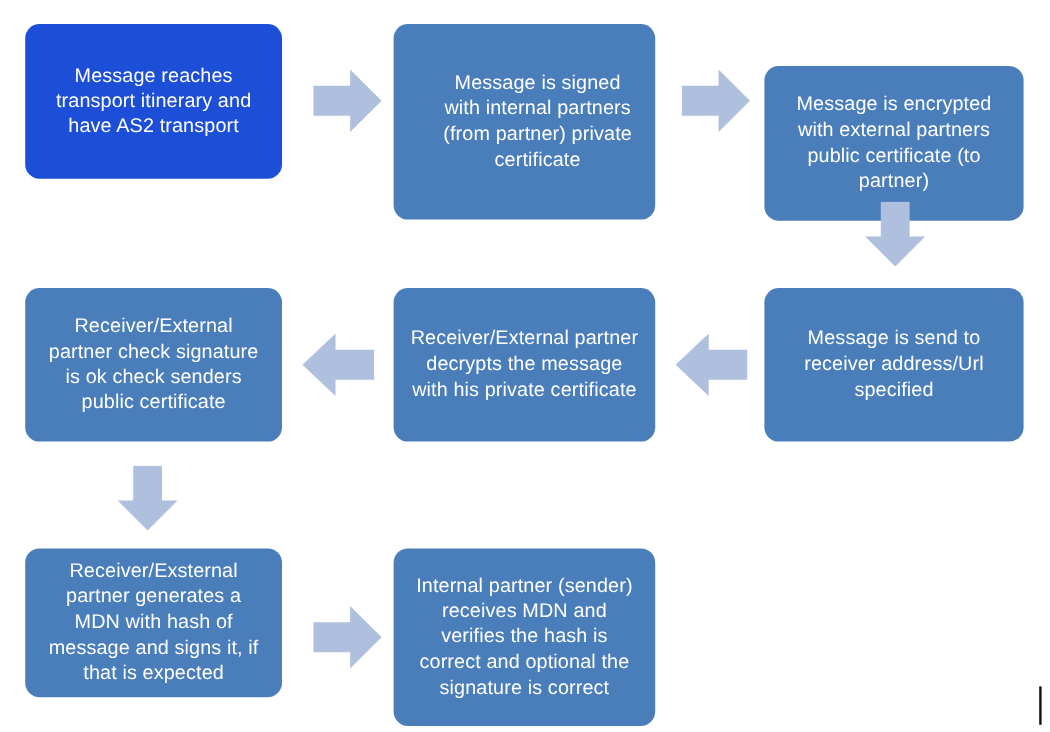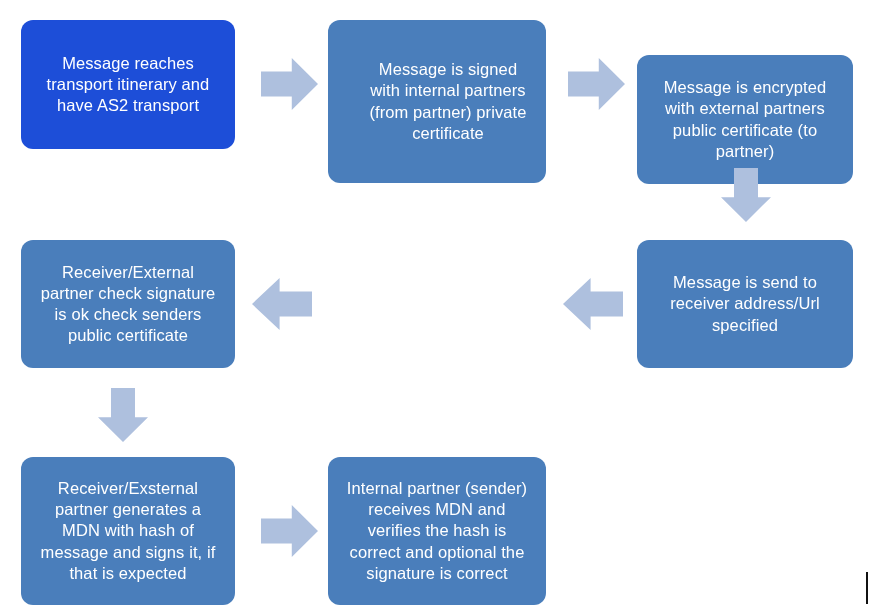--- a/index.html
+++ b/index.html
@@ -83,30 +83,33 @@
   </div>
 
   <div class="arrow down" style="left:721px; top:168px; width:50px; height:54px;"></div>
 
   <div class="node blue" style="left:637px; top:240px; width:216px; height:128px;">
     <span class="label">Message is send to receiver address/Url specified</span>
   </div>
 
   <div class="arrow left" style="left:563px; top:278px; width:60px; height:52px;"></div>
 
+  <div class="node blue" style="left:328px; top:240px; width:218px; height:128px;">
+    <span class="label">Receiver/External partner decrypts the message with his private certificate</span>
+  </div>
 
   <div class="arrow left" style="left:252px; top:278px; width:60px; height:52px;"></div>
 
   <div class="node blue" style="left:21px; top:240px; width:214px; height:128px;">
     <span class="label">Receiver/External partner check signature is ok check senders public certificate</span>
   </div>
 
   <div class="arrow down" style="left:98px; top:388px; width:50px; height:54px;"></div>
 
-  <div class="node blue" style="left:21px; top:457px; width:214px; height:148px;">
+  <div class="node blue" style="left:21px; top:457px; width:214px; height:124px;">
     <span class="label">Receiver/Exsternal partner generates a MDN with hash of message and signs it, if that is expected</span>
   </div>
 
   <div class="arrow right" style="left:261px; top:505px; width:57px; height:52px;"></div>
 
   <div class="node blue" style="left:328px; top:457px; width:218px; height:148px;align-items:center;">
     <span class="label">Internal partner (sender) receives MDN and verifies the hash is correct and optional the signature is correct</span>
   </div>
 
   <div class="caret" style="left:866px; top:572px; height:32px;"></div>

